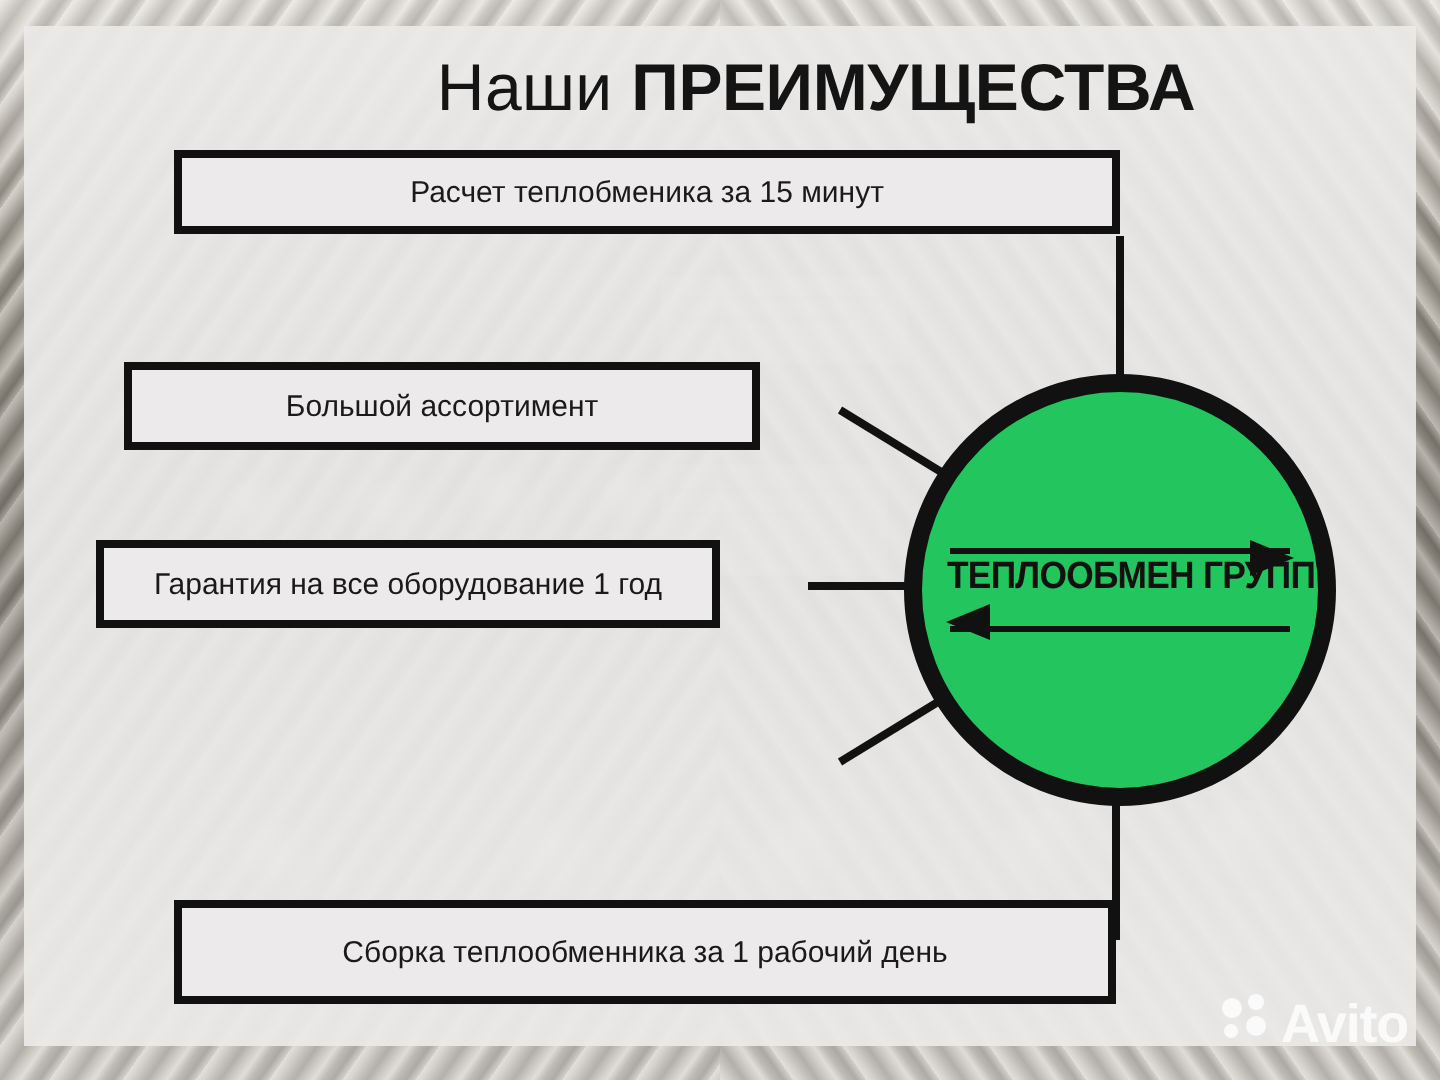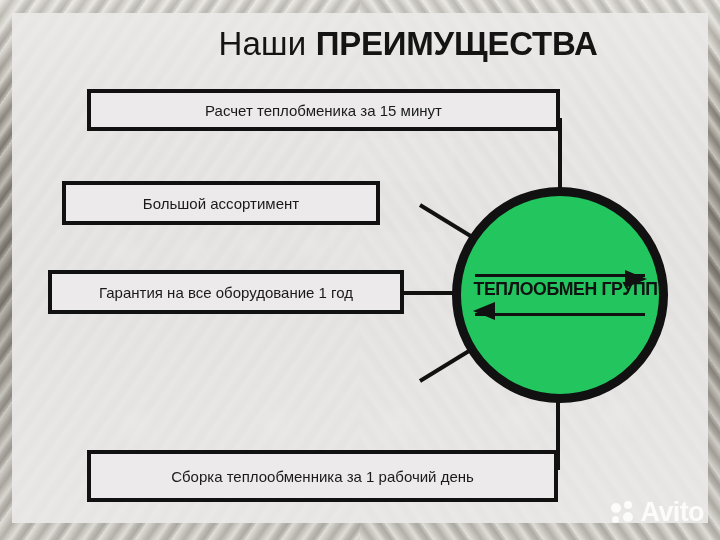--- a/index.html
+++ b/index.html
@@ -101,21 +101,21 @@
   }
   .arrow-l{
     position:absolute;left:-2px;bottom:-4px;width:0;height:0;
     border-top:9px solid transparent;border-bottom:9px solid transparent;
     border-right:22px solid #111;
   }
 
   
   .avito{
     position:absolute;right:16px;bottom:12px;
-    display:flex;align-items:center;gap:6px;
+    display:flex;gap:6px;
     opacity:.82;pointer-events:none;
   }
   .avito-dots{position:relative;width:24px;height:24px;}
   .avito-dots i{position:absolute;border-radius:50%;background:#ffffff;display:block;}
   .d1{width:10px;height:10px;left:0;top:2px;}
   .d2{width:8px;height:8px;left:13px;top:0;}
   .d3{width:7px;height:7px;left:1px;top:15px;}
   .d4{width:10px;height:10px;left:12px;top:11px;}
   .avito-word{font-size:27px;font-weight:700;color:#ffffff;letter-spacing:-.6px;}
 </style>
@@ -161,29 +161,29 @@
 
     <path d="M420 205 L482 243" stroke="#111111" stroke-width="4" fill="none"></path>
 
     <path d="M404 293 L458 293" stroke="#111111" stroke-width="4" fill="none"></path>
 
     <path d="M420 381 L482 343" stroke="#111111" stroke-width="4" fill="none"></path>
 
     <path d="M558 470 L558 375" stroke="#111111" stroke-width="4" fill="none"></path>
   </svg>
 
-  <div class="box" style="left:87px;top:89px;width:473px;height:42px;">
+  <div class="box" style="left:87px;top:75px;width:473px;height:42px;">
     <span>Расчет теплобменика за 15 минут</span>
   </div>
 
   <div class="box" style="left:62px;top:181px;width:318px;height:44px;">
     <span>Большой ассортимент</span>
   </div>
 
-  <div class="box" style="left:48px;top:270px;width:356px;height:44px;text-align:right;">
+  <div class="box" style="left:48px;top:270px;width:312px;height:44px;text-align:right;">
     <span>Гарантия на все оборудование 1 год</span>
   </div>
 
 
   <div class="box" style="left:87px;top:450px;width:471px;height:52px;">
     <span>Сборка теплообменника за 1 рабочий день</span>
   </div>
 
   <div class="logo-circle">
     <div class="logo-mark">

